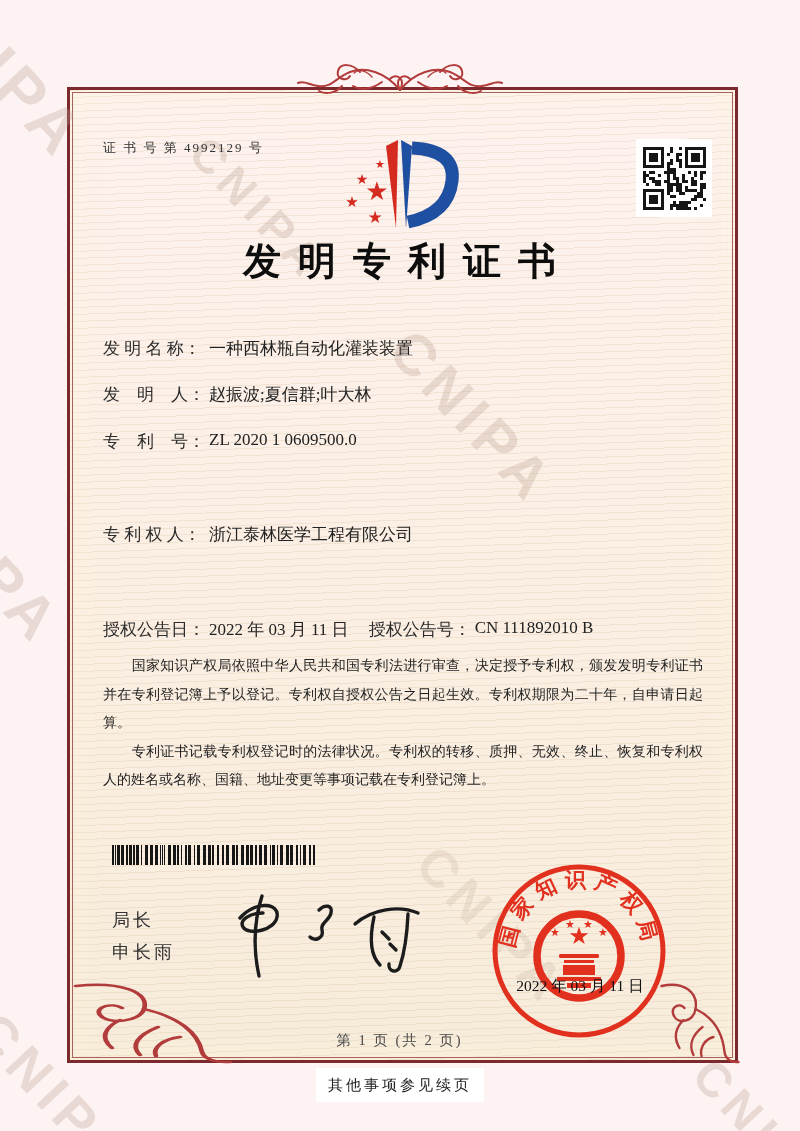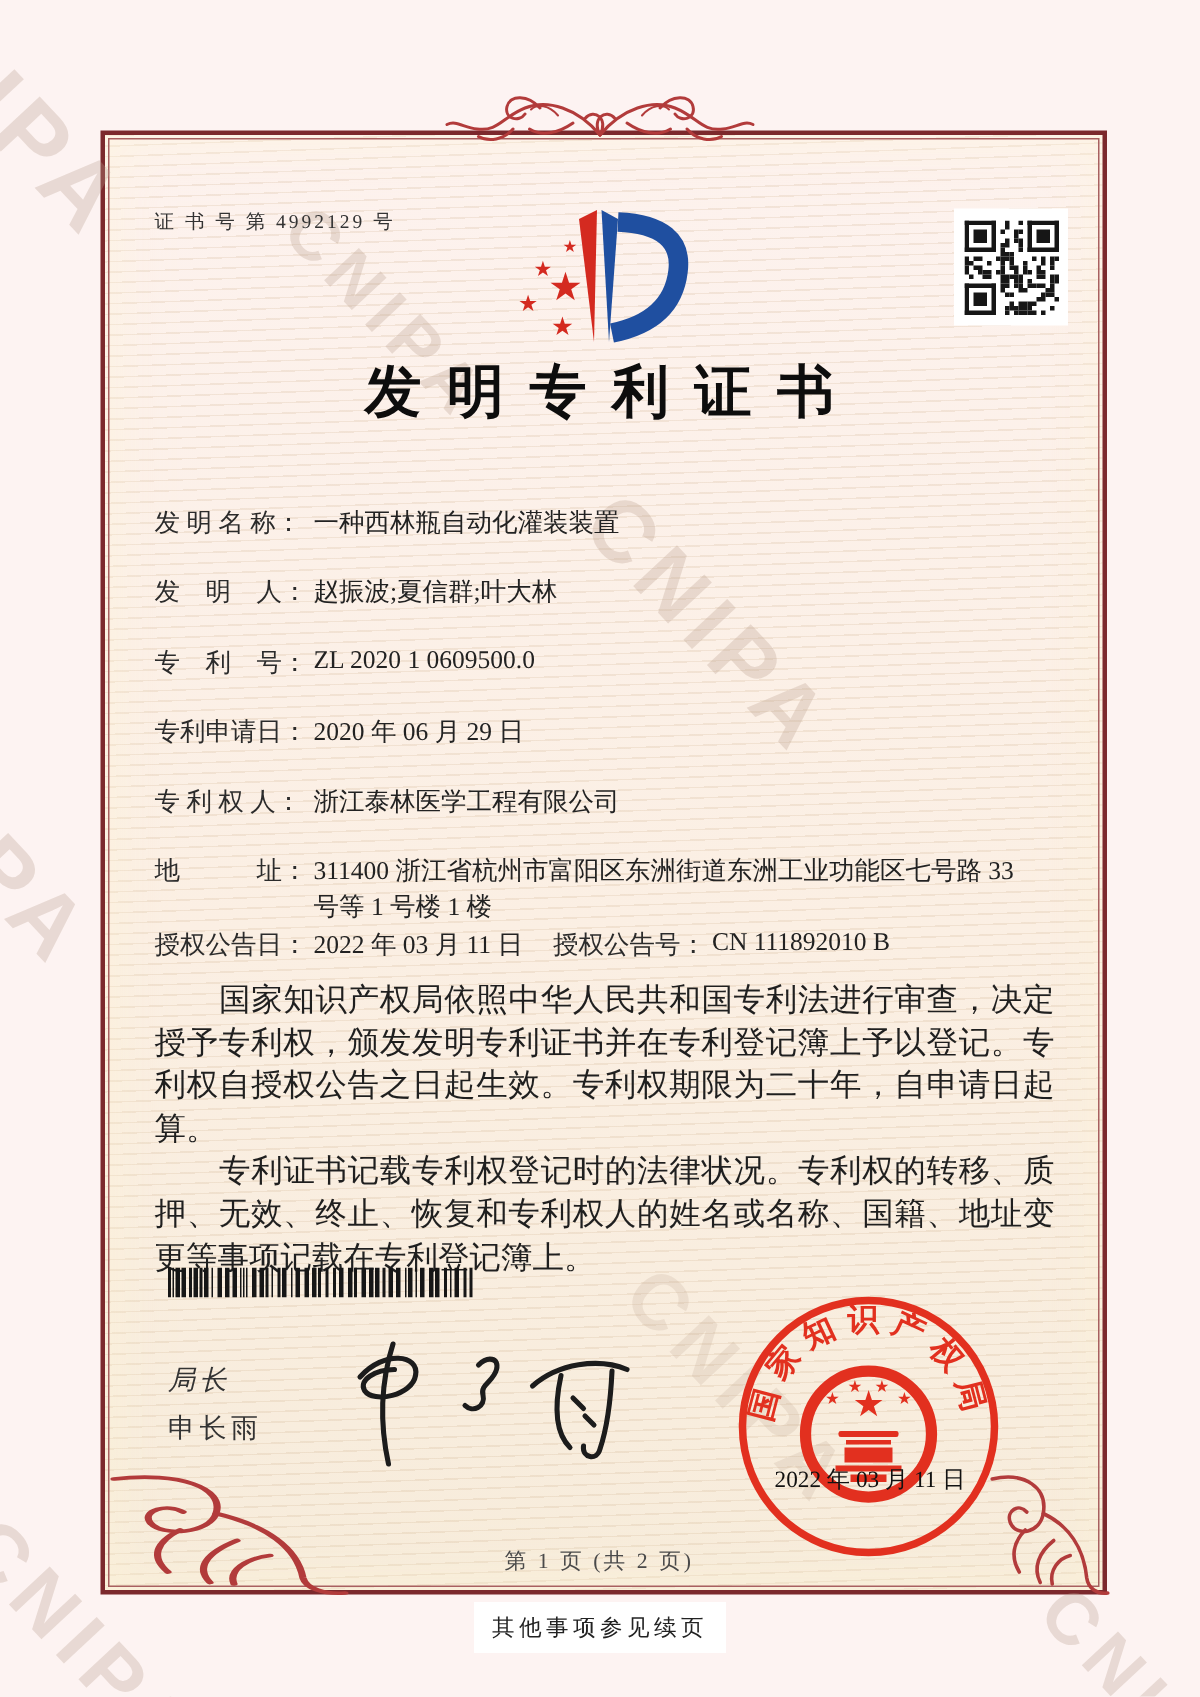--- a/index.html
+++ b/index.html
@@ -42,27 +42,27 @@
   .row{position:absolute;left:103px;font-size:17px;color:#222;display:flex;}
   .row .lbl{display:inline-block;width:106px;flex:0 0 106px;color:#2b2b2b;}
   .row .val{display:inline-block;}
   .row-name{top:337px;} .row-inv{top:383px;} .row-no{top:430px;}
   .row-filing{top:476px;} .row-owner{top:523px;}
   .row-addr{top:569px;} .row-addr .val{width:478px;line-height:24px;}
   .row-grant{top:618px;width:600px;}
   .grant-pair2{margin-left:20px;display:flex;}
 
   
-  .paras{position:absolute;left:103px;top:652px;width:600px;font-size:21px;color:#1f1f1f;
+  .paras{position:absolute;left:103px;top:652px;width:600px;font-size:14px;color:#1f1f1f;
          line-height:28.6px;text-align:justify;}
   .paras p{margin:0;text-indent:2.05em;}
 
   
   .barcode{position:absolute;left:112px;top:845px;}
-  .director-title{position:absolute;left:112px;top:908px;font-size:18px;color:#333;letter-spacing:3px;font-style:italic;}
+  .director-title{position:absolute;left:112px;top:908px;font-size:18px;color:#333;letter-spacing:3px;}
   .director-name{position:absolute;left:112px;top:940px;font-size:18px;color:#333;letter-spacing:3px;}
   .signature{position:absolute;left:222px;top:886px;}
   .seal{position:absolute;left:488px;top:860px;width:182px;height:182px;z-index:4;}
   .seal-date{position:absolute;left:496px;top:976px;width:168px;text-align:center;z-index:5;
              font-size:15.5px;color:#111;}
   .page-info{position:absolute;left:67px;top:1031px;width:665px;text-align:center;
              font-size:14.5px;color:#4a4a4a;letter-spacing:2px;}
   .cont-strip{position:absolute;left:316px;top:1068px;width:168px;height:34px;background:#ffffff;
               z-index:4;display:flex;align-items:center;justify-content:center;
               font-size:15px;color:#222;letter-spacing:3px;}
@@ -283,31 +283,23 @@
       <span class="val">一种西林瓶自动化灌装装置</span>
     </div>
     <div class="row row-inv">
       <span class="lbl">发　明　人：</span>
       <span class="val">赵振波;夏信群;叶大林</span>
     </div>
     <div class="row row-no">
       <span class="lbl">专　利　号：</span>
       <span class="val">ZL 2020 1 0609500.0</span>
     </div>
-    <div class="row row-filing">
-      <span class="lbl">专利申请日：</span>
-      <span class="val">2020 年 06 月 29 日</span>
-    </div>
     <div class="row row-owner">
       <span class="lbl">专 利 权 人：</span>
       <span class="val">浙江泰林医学工程有限公司</span>
-    </div>
-    <div class="row row-addr">
-      <span class="lbl">地　　　址：</span>
-      <span class="val">311400 浙江省杭州市富阳区东洲街道东洲工业功能区七号路 33 号等 1 号楼 1 楼</span>
     </div>
     <div class="row row-grant">
       <span class="lbl">授权公告日：</span>
       <span class="val">2022 年 03 月 11 日</span>
       <span class="grant-pair2">
         <span class="lbl">授权公告号：</span>
         <span class="val">CN 111892010 B</span>
       </span>
     </div>
 

